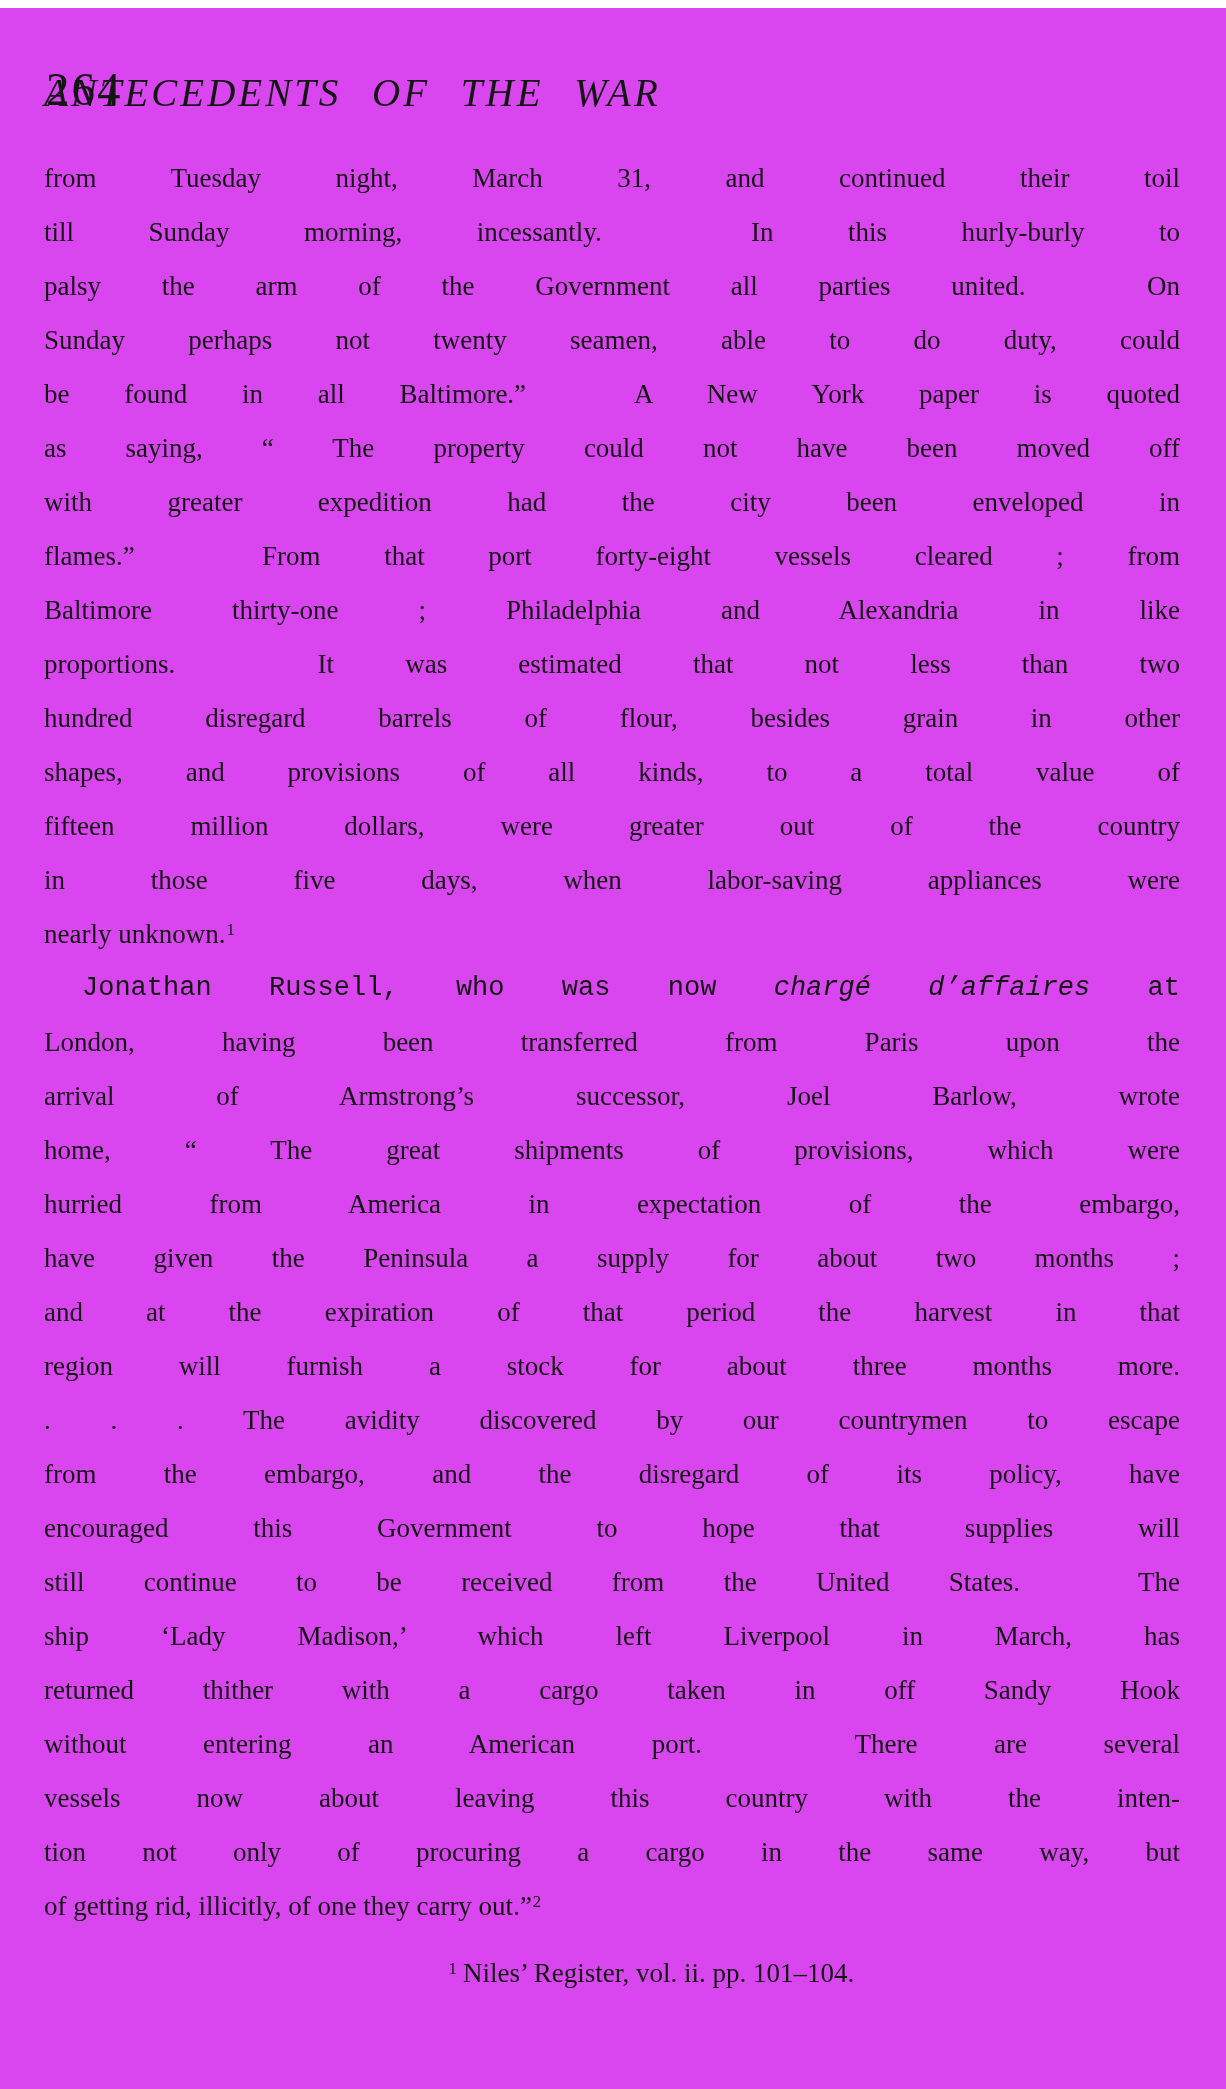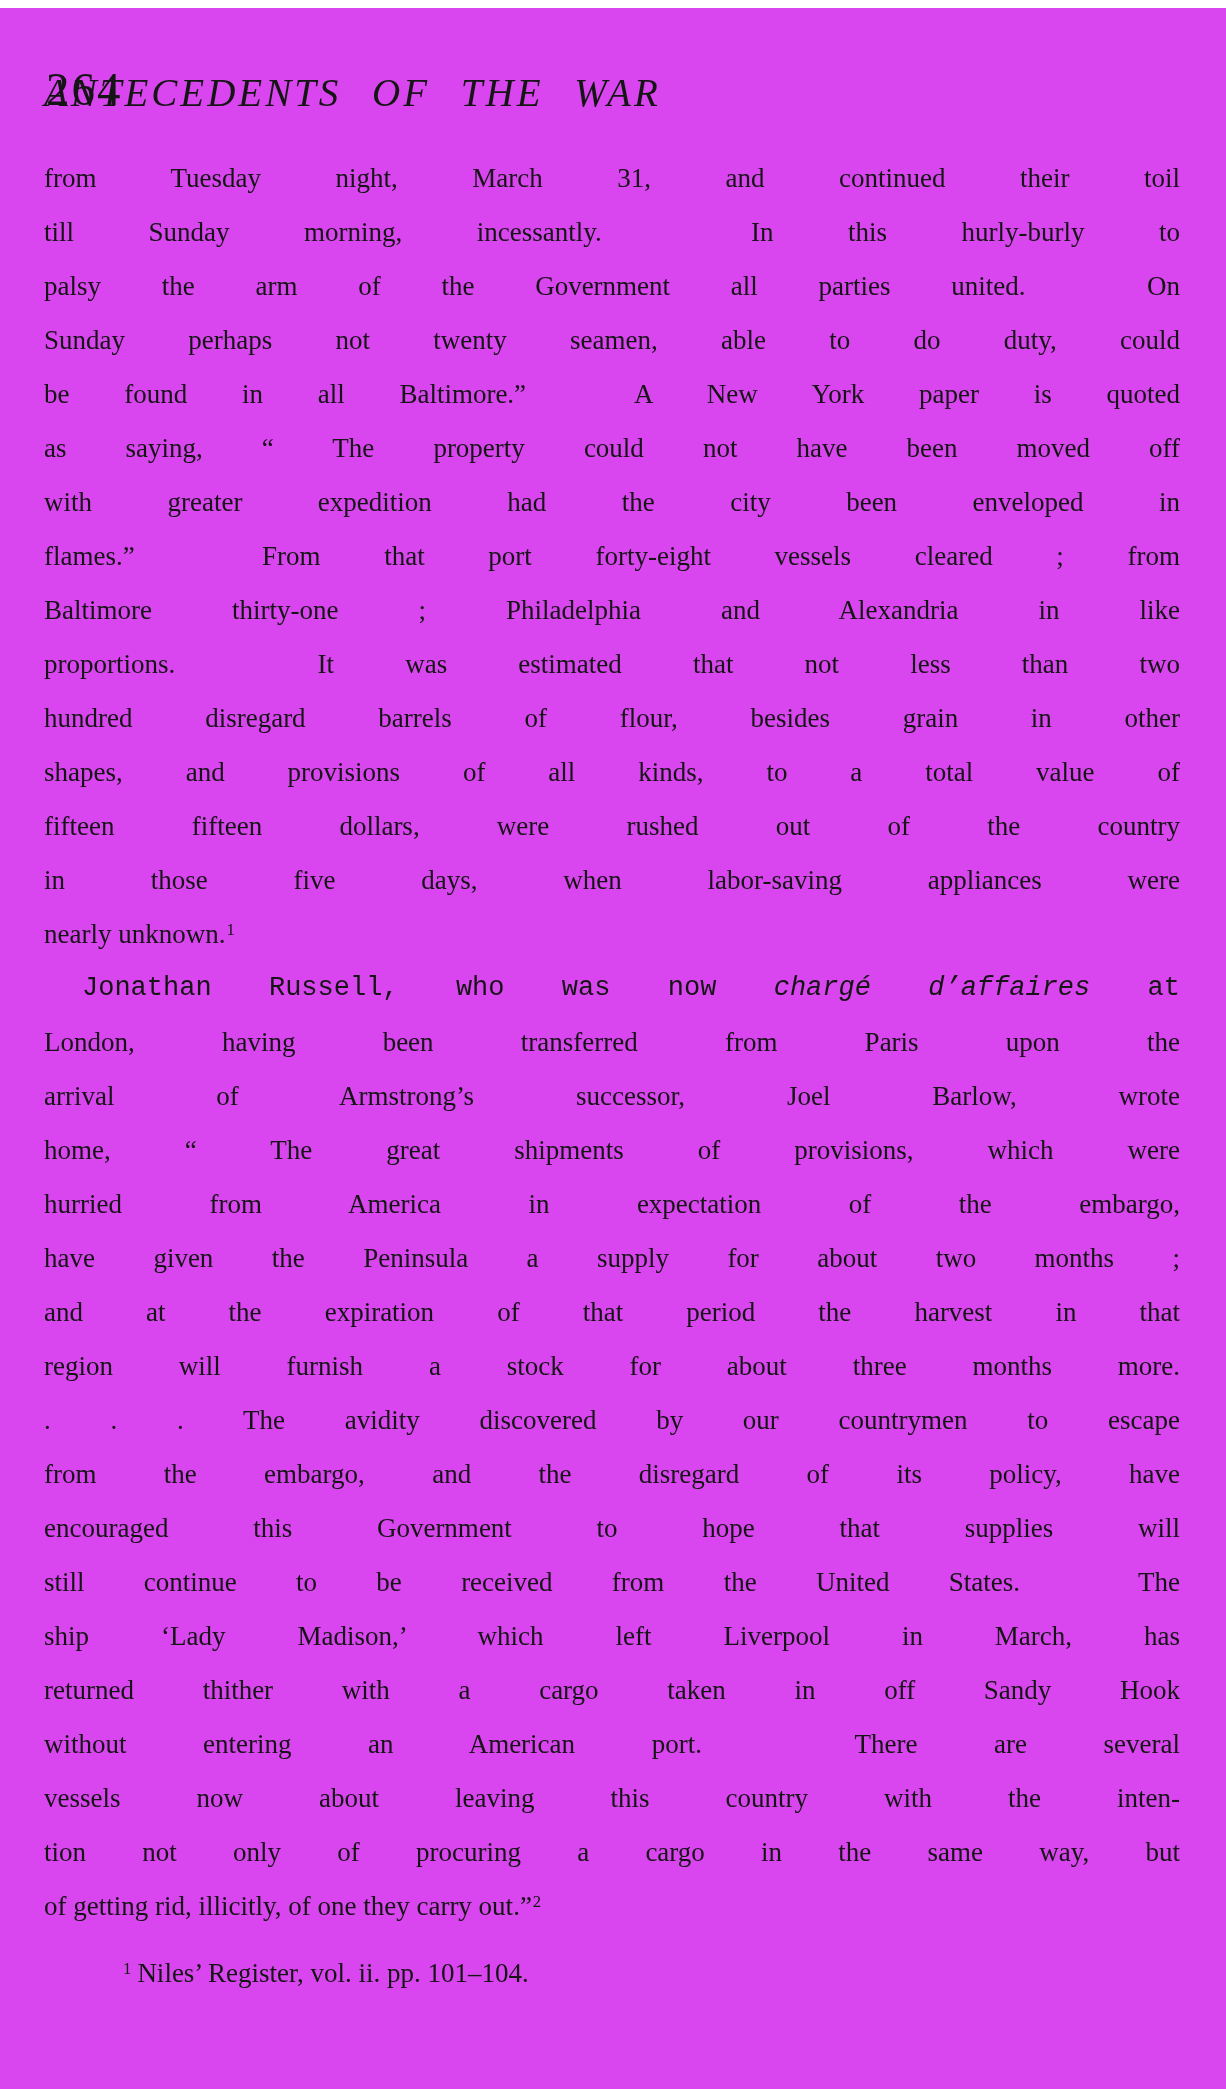--- a/index.html
+++ b/index.html
@@ -72,21 +72,21 @@
 
   
   .footnotes {
     position: absolute;
     left: 44px;
     top: 1946px;
     width: 1136px;
     font-size: 27px;
     line-height: 39px;
   }
-  .footnote { padding-left: 78px; }
+  .footnote { padding-left: 78px; text-align: center; }
   .footnote sup { margin-right: 6px; }
 </style>
 </head>
 <body>
 
 <div class="page" style="background: #d946ef; color: rgb(21, 21, 21); margin-top: 8px;">
   <div class="header">
     <span class="pagenum">264</span>
     <span class="runhead">ANTECEDENTS OF THE WAR</span>
   </div>
@@ -97,21 +97,21 @@
       <div class="line">palsy the arm of the Government all parties united.&nbsp; On</div>
       <div class="line">Sunday perhaps not twenty seamen, able to do duty, could</div>
       <div class="line">be found in all Baltimore.”&nbsp; A New York paper is quoted</div>
       <div class="line">as saying, “ The property could not have been moved off</div>
       <div class="line">with greater expedition had the city been enveloped in</div>
       <div class="line">flames.”&nbsp; From that port forty-eight vessels cleared ; from</div>
       <div class="line">Baltimore thirty-one ; Philadelphia and Alexandria in like</div>
       <div class="line">proportions.&nbsp; It was estimated that not less than two</div>
       <div class="line">hundred disregard barrels of flour, besides grain in other</div>
       <div class="line">shapes, and provisions of all kinds, to a total value of</div>
-      <div class="line">fifteen fifteen dollars, were rushed out of the country</div>
+      <div class="line">fifteen million dollars, were greater out of the country</div>
       <div class="line">in those five days, when labor-saving appliances were</div>
       <div class="line last">nearly unknown.<sup>1</sup></div>
       <div class="line indent">Jonathan Russell, who was now <em>chargé d’affaires</em> at</div>
       <div class="line">London, having been transferred from Paris upon the</div>
       <div class="line">arrival of Armstrong’s successor, Joel Barlow, wrote</div>
       <div class="line">home, “ The great shipments of provisions, which were</div>
       <div class="line">hurried from America in expectation of the embargo,</div>
       <div class="line">have given the Peninsula a supply for about two months ;</div>
       <div class="line">and at the expiration of that period the harvest in that</div>
       <div class="line">region will furnish a stock for about three months more.</div>

